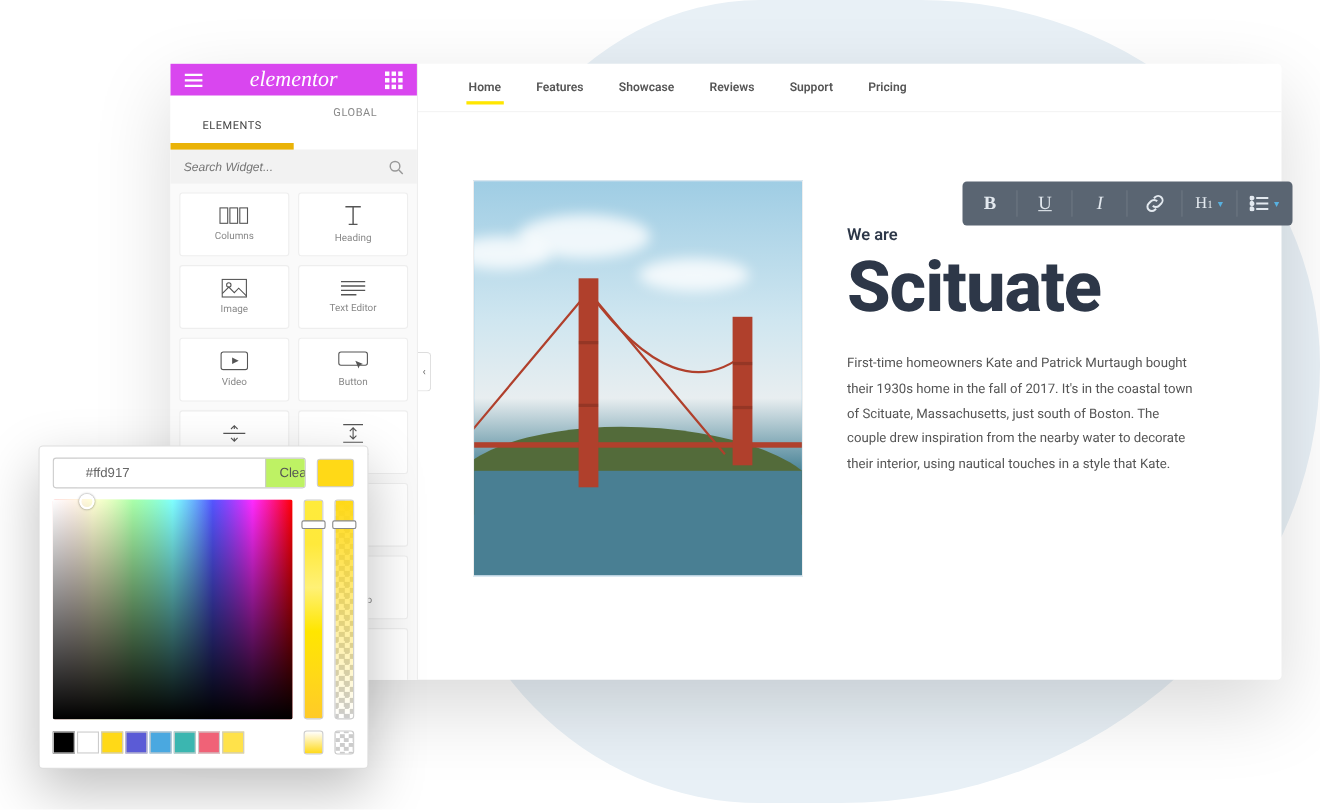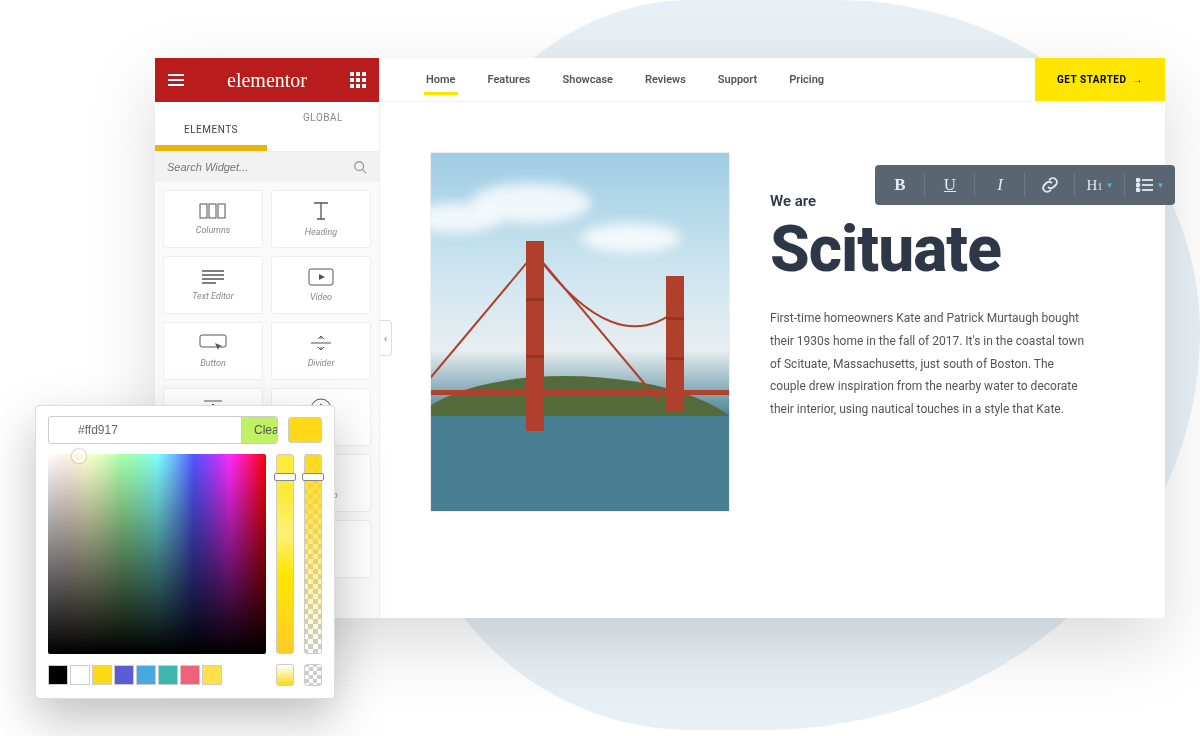--- a/index.html
+++ b/index.html
@@ -2,37 +2,37 @@
 <html><head>
 <meta charset="utf-8">
 <style>
   * { box-sizing: border-box; margin: 0; padding: 0; }
   html, body { width: 1200px; height: 736px; font-family: -apple-system, BlinkMacSystemFont, "Segoe UI", Roboto, sans-serif; overflow: hidden; background: transparent; }
   .canvas { position: relative; width: 1200px; height: 736px; }
   .blob { position: absolute; top: 0; right: 0; width: 800px; height: 730px; background: #e8f0f6; border-radius: 40% 50% 60% 40% / 55% 50% 60% 45%; z-index: 0; }
   .app { position: absolute; top: 58px; left: 155px; width: 1010px; height: 560px; background: #fff; border-radius: 4px; box-shadow: 0 25px 70px rgba(0,0,0,.15); display: flex; z-index: 1; }
   
   .sidebar { width: 225px; background: #fafafa; display: flex; flex-direction: column; border-right: 1px solid #eee; }
-  .sb-header { height: 44px; background: #b91c1c; display: flex; align-items: center; justify-content: space-between; padding: 0 12px; color: #fff; }
+  .sb-header { height: 29px; background: #d946ef; display: flex; align-items: center; justify-content: space-between; padding: 0 12px; color: #fff; font-style: italic; }
   .sb-hamburger, .sb-grid { width: 18px; height: 18px; cursor: pointer; }
   .sb-logo { font-family: "Brush Script MT", cursive; font-size: 20px; color: #fff; }
   .sb-tabs { display: flex; background: #fff; border-bottom: 1px solid #eee; }
   .sb-tab { flex: 1; text-align: center; font-size: 10px; letter-spacing: .5px; padding: 10px 0; color: #888; cursor: pointer; }
   .sb-tab.active { color: #444; border-bottom: 6px solid #eab308; margin-top: 12px; }
   .sb-search { display: flex; align-items: center; padding: 8px 12px; background: #f2f2f2; }
   .sb-search input { flex: 1; border: none; background: transparent; font-size: 11px; font-style: italic; color: #666; outline: none; }
   .sb-search .mag { width: 14px; height: 14px; color: #999; }
   .widgets { flex: 1; overflow: hidden; padding: 8px; display: grid; grid-template-columns: 1fr 1fr; gap: 8px; align-content: start; }
-  .widget { background: #fff; border: 1px solid #eee; border-radius: 3px; height: 58px; display: flex; flex-direction: column; align-items: center; justify-content: center; gap: 6px; cursor: pointer; font-style: italic; }
+  .widget { background: #fff; border: 1px solid #eee; border-radius: 3px; height: 58px; display: flex; flex-direction: column; align-items: center; justify-content: center; gap: 6px; cursor: pointer; }
   .widget .wi { color: #444; }
   .widget .wl { font-size: 9px; color: #888; }
   
   .collapse { position: absolute; left: 225px; top: 50%; transform: translateY(-50%); width: 12px; height: 36px; background: #fff; border: 1px solid #ddd; border-left: none; border-radius: 0 4px 4px 0; display: flex; align-items: center; justify-content: center; font-size: 10px; color: #666; cursor: pointer; z-index: 3; }
   
-  .preview { flex: 1; display: flex; flex-direction: column; }
+  .preview { flex: 1; display: flex; flex-direction: column; gap: 12px; }
   .topnav { height: 44px; display: flex; align-items: stretch; border-bottom: 1px solid #f3f3f3; padding-left: 30px; }
   .nav-item { font-size: 11px; font-weight: 600; color: #555; padding: 0 16px; display: flex; align-items: center; position: relative; cursor: pointer; }
   .nav-item.active::after { content: ""; position: absolute; left: 14px; right: 14px; bottom: 6px; height: 3px; background: #ffe600; }
   .cta { margin-left: auto; background: #ffe600; font-size: 10px; font-weight: 700; letter-spacing: .5px; padding: 0 22px; display: flex; align-items: center; gap: 6px; cursor: pointer; }
   .page { flex: 1; display: flex; gap: 40px; padding: 50px 60px 0 50px; }
   .hero-img { width: 300px; height: 360px; background: #87c2e6; border: 1px solid #eee; position: relative; overflow: hidden; }
   .hero-content { flex: 1; padding-top: 40px; }
   .eyebrow { font-size: 15px; font-weight: 600; color: #2d3748; margin-bottom: 2px; }
   .headline { font-size: 64px; font-weight: 800; color: #2d3748; letter-spacing: -1px; margin-bottom: 20px; }
   .body { font-size: 12px; line-height: 1.9; color: #555; max-width: 320px; }
@@ -136,20 +136,30 @@
         <div class="widget">
             <span class="wi">
               <svg width="22" height="20" fill="none" stroke="#555" stroke-width="1.3">
                 <path d="M4 2h14M11 2v16M7 18h8"></path>
               </svg>
             </span>
             <span class="wl">Heading</span>
           </div>
         <div class="widget">
             <span class="wi">
+              <svg width="24" height="18" fill="none" stroke="#555">
+                <rect x="1" y="1" width="22" height="16"></rect>
+                <circle cx="7" cy="6" r="2"></circle>
+                <path d="M1 14l6-6 5 5 4-4 7 7"></path>
+              </svg>
+            </span>
+            <span class="wl">Image</span>
+          </div>
+        <div class="widget">
+            <span class="wi">
               <svg width="24" height="16" stroke="#555" stroke-width="1.3">
                 <path d="M1 2h22M1 6h22M1 10h22M1 14h14"></path>
               </svg>
             </span>
             <span class="wl">Text Editor</span>
           </div>
         <div class="widget">
             <span class="wi">
               <svg width="26" height="18" fill="none" stroke="#555">
                 <rect x="1" y="1" width="24" height="16" rx="2"></rect>
@@ -219,24 +229,20 @@
     <div class="collapse">‹</div>
 
     <div class="preview">
       <div class="topnav">
         <div class="nav-item active">Home</div>
         <div class="nav-item">Features</div>
         <div class="nav-item">Showcase</div>
         <div class="nav-item">Reviews</div>
         <div class="nav-item">Support</div>
         <div class="nav-item">Pricing</div>
-        <div class="cta">
-          <span>GET STARTED</span>
-          <span>→</span>
-        </div>
       </div>
       <div class="page">
         <div class="hero-img">
           <div class="sky"></div>
           <div class="cloud c1"></div>
             <div class="cloud c2"></div>
             <div class="cloud c3"></div>
           <div class="hills"></div>
           <div class="water"></div>
           <div class="bridge">

